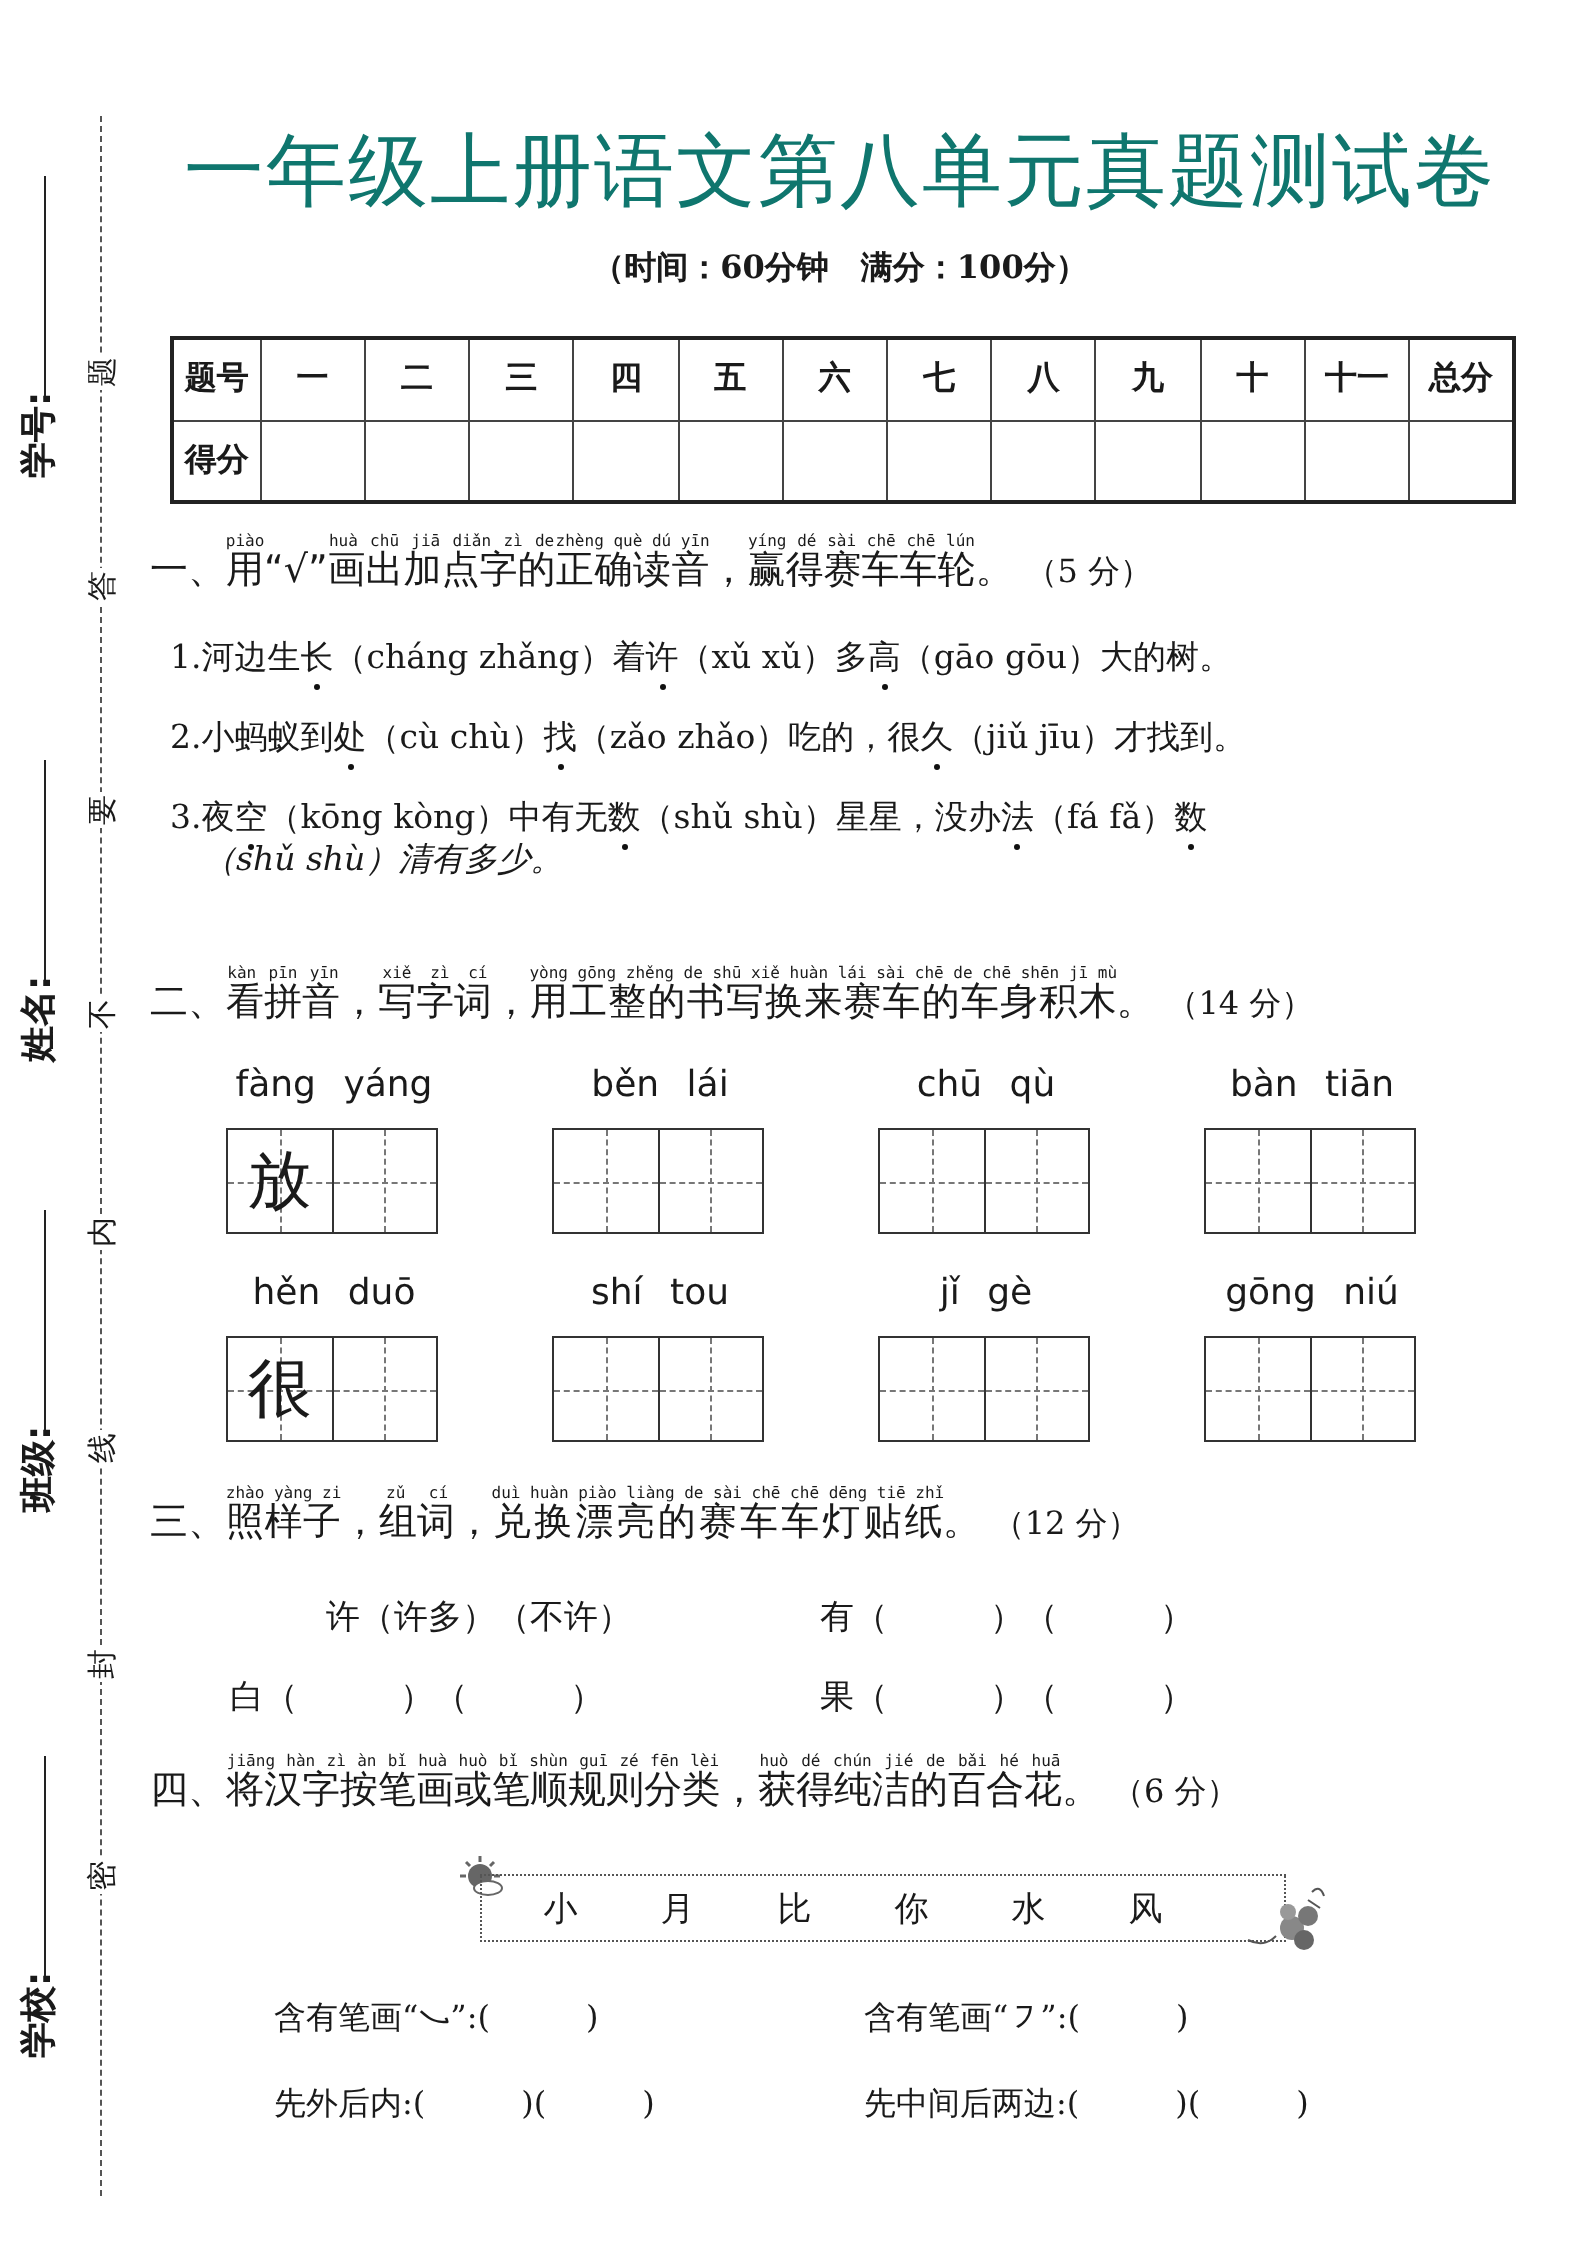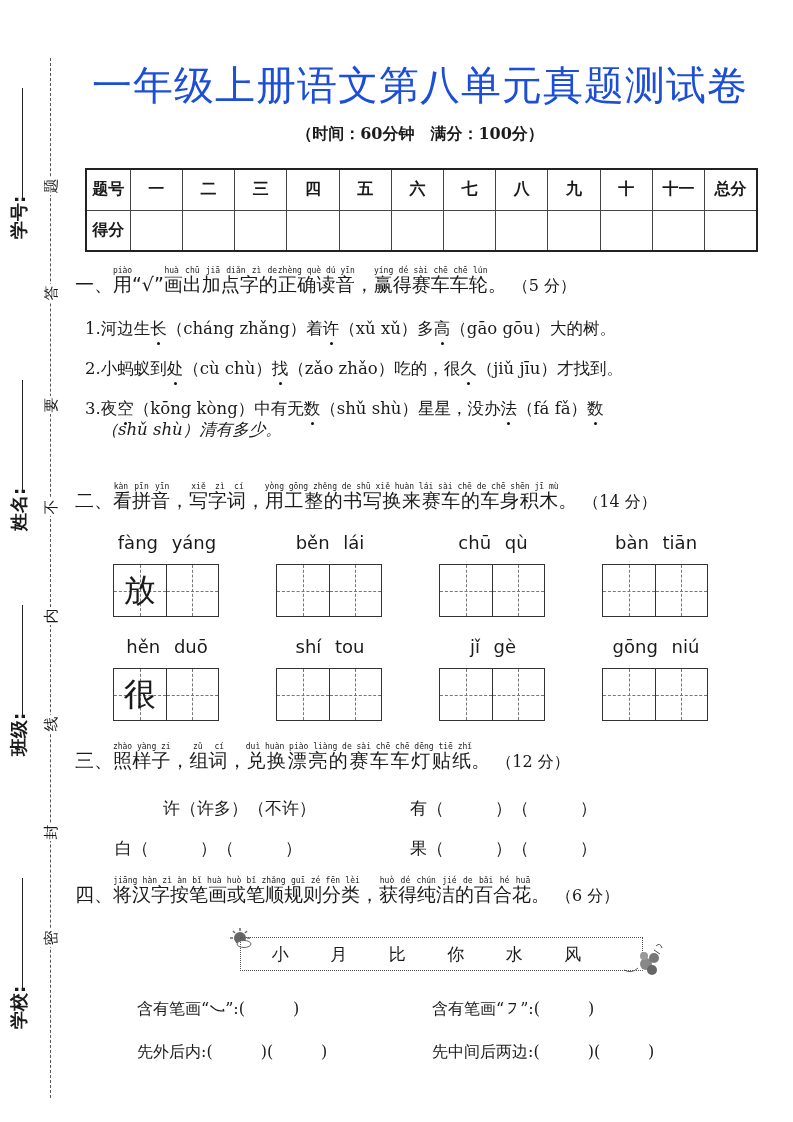--- a/index.html
+++ b/index.html
@@ -23,21 +23,21 @@
     transform: rotate(-90deg); transform-origin: center; text-align: center;
     font-family: "DejaVu Sans", sans-serif; white-space: nowrap;
   }
   .field-line {
     position: absolute; left: 22px; width: 0; border-left: 1.5px solid #222;
   }
 
   
   .title {
     position: absolute; left: 85px; top: 58px; width: 670px; text-align: center;
-    font-size: 40px; letter-spacing: 1px; font-family: Liberation Serif, serif; color: #1d4ed8;
+    font-size: 40px; letter-spacing: 1px; font-family: Liberation Serif, serif; color: #0f766e;
   }
   .subtitle {
     position: absolute; left: 85px; top: 124px; width: 670px; text-align: center;
     font-size: 16px; font-weight: bold; font-family: "DejaVu Serif", serif;
   }
 
   
   table.score {
     position: absolute; left: 85px; top: 168px; width: 673px; height: 84px;
     border-collapse: collapse; border: 2px solid #222;
@@ -218,21 +218,21 @@
       </div>
     </div>
   </div>
 
 <div class="sec" style="top:742px;" id="sec3"><span>三、</span><ruby><span>照样子</span><rt>zhào yàng zi</rt></ruby><span>，</span><ruby><span>组词</span><rt>zǔ cí</rt></ruby><span>，</span><ruby><span>兑换漂亮的赛车车灯贴纸</span><rt>duì huàn piào liàng de sài chē chē dēng tiē zhǐ</rt></ruby><span>。</span><span class="pts">（12 分）</span></div>
 <div class="s3" style="left:115px; top:797px;margin-left:48px;">许（许多）（不许）</div>
 <div class="s3" style="left:410px; top:797px;">有（　　　）（　　　）</div>
 <div class="s3" style="left:115px; top:837px;">白（　　　）（　　　）</div>
 <div class="s3" style="left:410px; top:837px;">果（　　　）（　　　）</div>
 
-<div class="sec" style="top:876px;" id="sec4"><span>四、</span><ruby><span>将汉字按笔画或笔顺规则分类</span><rt>jiāng hàn zì àn bǐ huà huò bǐ zhǎng guī zé fēn lèi</rt></ruby><span>，</span><ruby><span>获得纯洁的百合花</span><rt>huò dé chún jié de bǎi hé huā</rt></ruby><span>。</span><span class="pts">（6 分）</span></div>
+<div class="sec" style="top:876px;" id="sec4"><span>四、</span><ruby><span>将汉字按笔画或笔顺规则分类</span><rt>jiāng hàn zì àn bǐ huà huò bǐ shùn guī zé fēn lèi</rt></ruby><span>，</span><ruby><span>获得纯洁的百合花</span><rt>huò dé chún jié de bǎi hé huā</rt></ruby><span>。</span><span class="pts">（6 分）</span></div>
 <svg class="sun" viewBox="0 0 22 22">
   <circle cx="10" cy="10" r="6" fill="#666"></circle>
   <g stroke="#666" stroke-width="1.5">
     <line x1="10" y1="0" x2="10" y2="3"></line>
       <line x1="0" y1="10" x2="3" y2="10"></line>
     <line x1="3" y1="3" x2="5" y2="5"></line>
       <line x1="17" y1="3" x2="15" y2="5"></line>
       <line x1="20" y1="10" x2="17" y2="10"></line>
   </g>
   <ellipse cx="14" cy="16" rx="7" ry="3.5" fill="#fff" stroke="#666" stroke-width="1"></ellipse>

